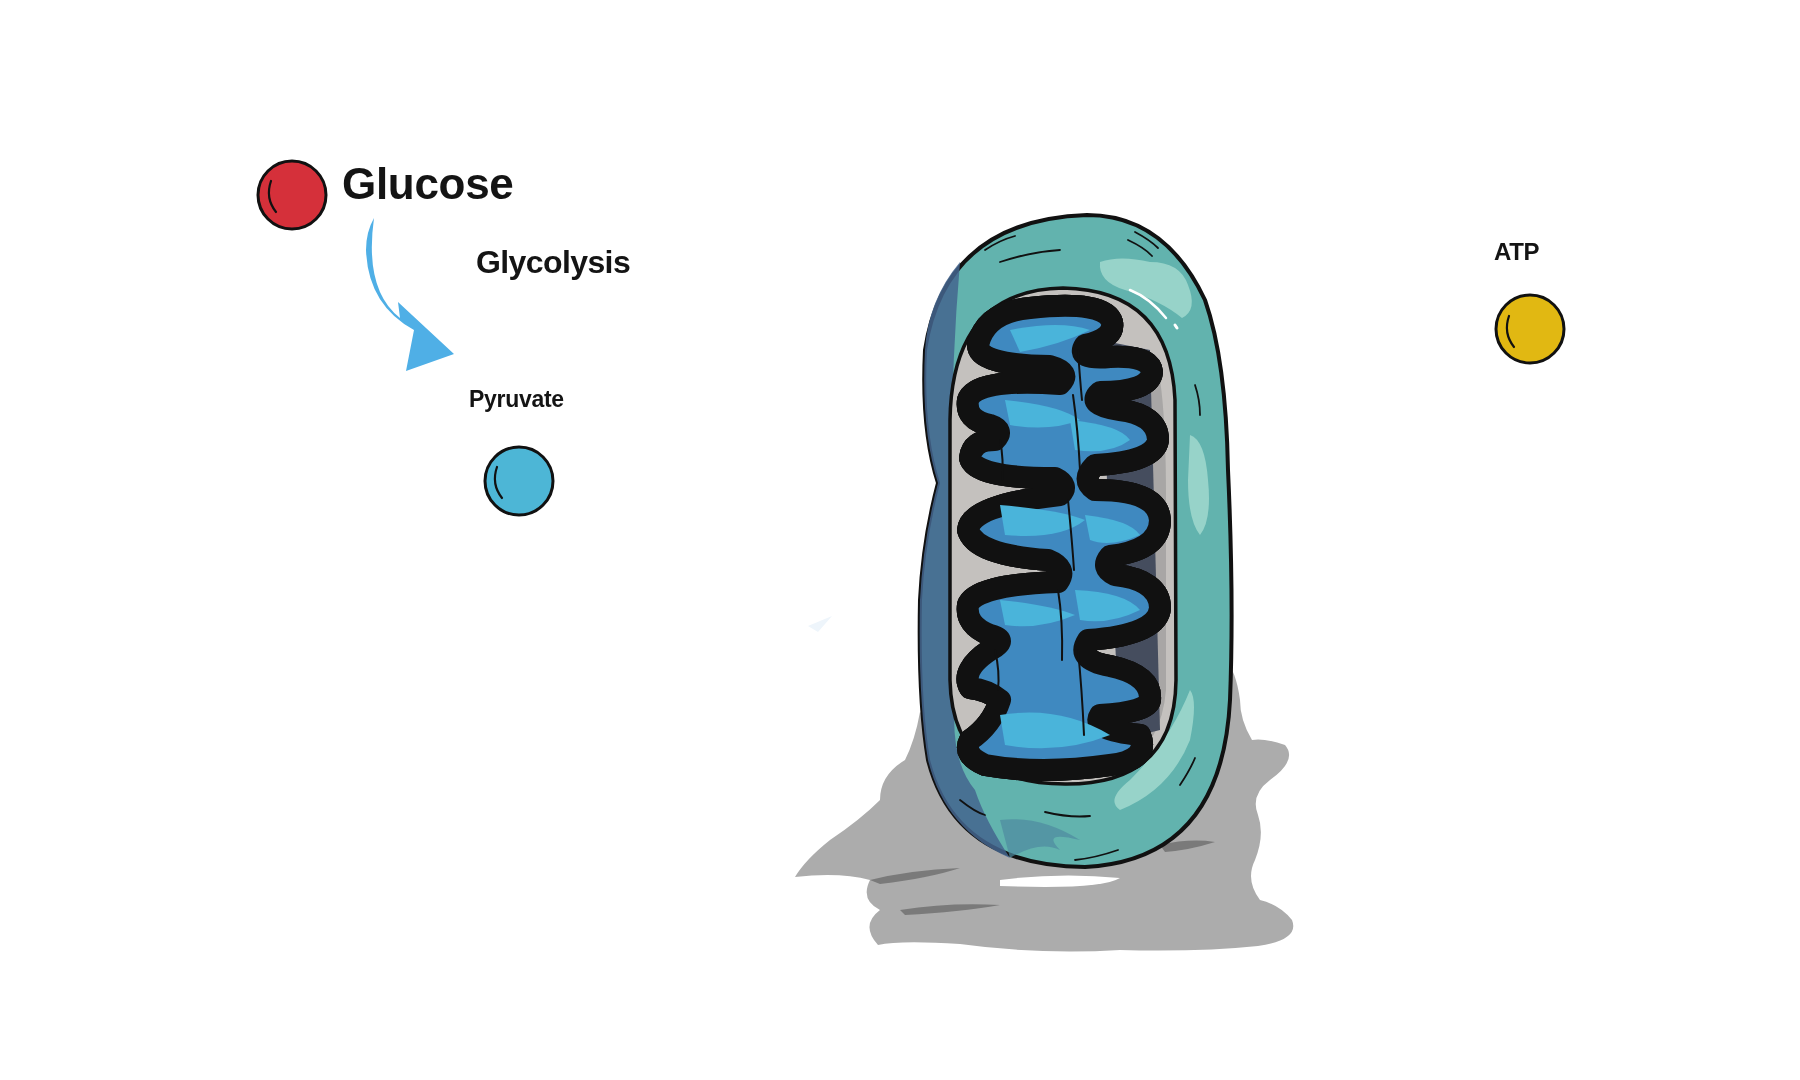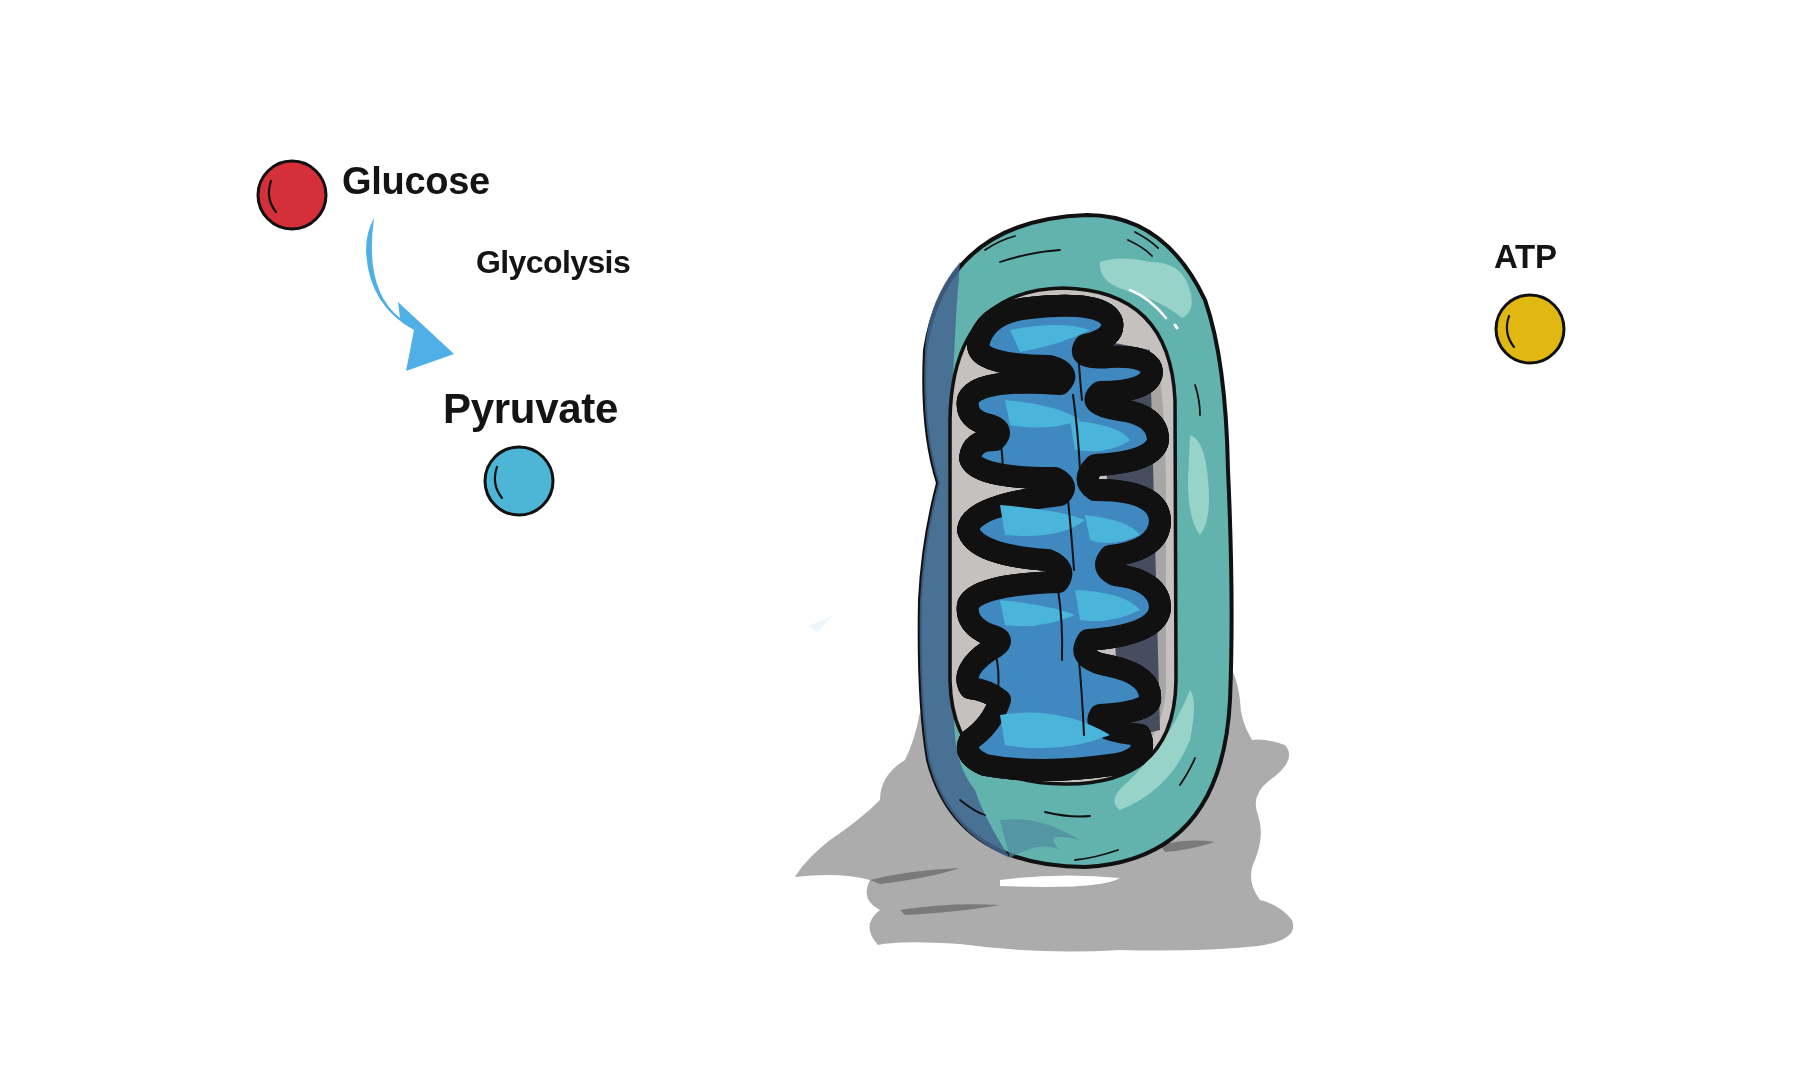--- a/index.html
+++ b/index.html
@@ -1,23 +1,23 @@
 <!DOCTYPE html>
 <html><head>
 <meta charset="utf-8">
 <style>
   html, body { margin: 0; padding: 0; background: #ffffff; }
   body { width: 1800px; height: 1080px; position: relative; overflow: hidden;
          font-family: "Liberation Sans", "DejaVu Sans", sans-serif; }
   .label { position: absolute; font-weight: bold; color: #141414; white-space: nowrap;
            letter-spacing: -0.3px; line-height: 1; }
-  #lbl-glucose  { left: 342px; top: 162px; font-size: 38px; }
+  #lbl-glucose  { left: 342px; top: 162px; font-size: 44px; }
   #lbl-glyco    { left: 476px; top: 246px; font-size: 32px; letter-spacing: -0.6px; }
-  #lbl-pyruvate { left: 443px; top: 388px; font-size: 42px; }
-  #lbl-atp      { left: 1494px; top: 240px; font-size: 33px; }
+  #lbl-pyruvate { left: 469px; top: 388px; font-size: 23px; }
+  #lbl-atp      { left: 1494px; top: 240px; font-size: 24px; }
   svg.scene { position: absolute; left: 0; top: 0; }
 </style>
 </head>
 <body>
 
 <svg class="scene" width="1800" height="1080" viewBox="0 0 1800 1080">
 
   <g>
     <circle cx="292" cy="195" r="34" fill="#d5303a" stroke="#111" stroke-width="3"></circle>
     <path d="M271 181 Q265 198 276 212" fill="none" stroke="#111" stroke-width="2.2" stroke-linecap="round"></path>

